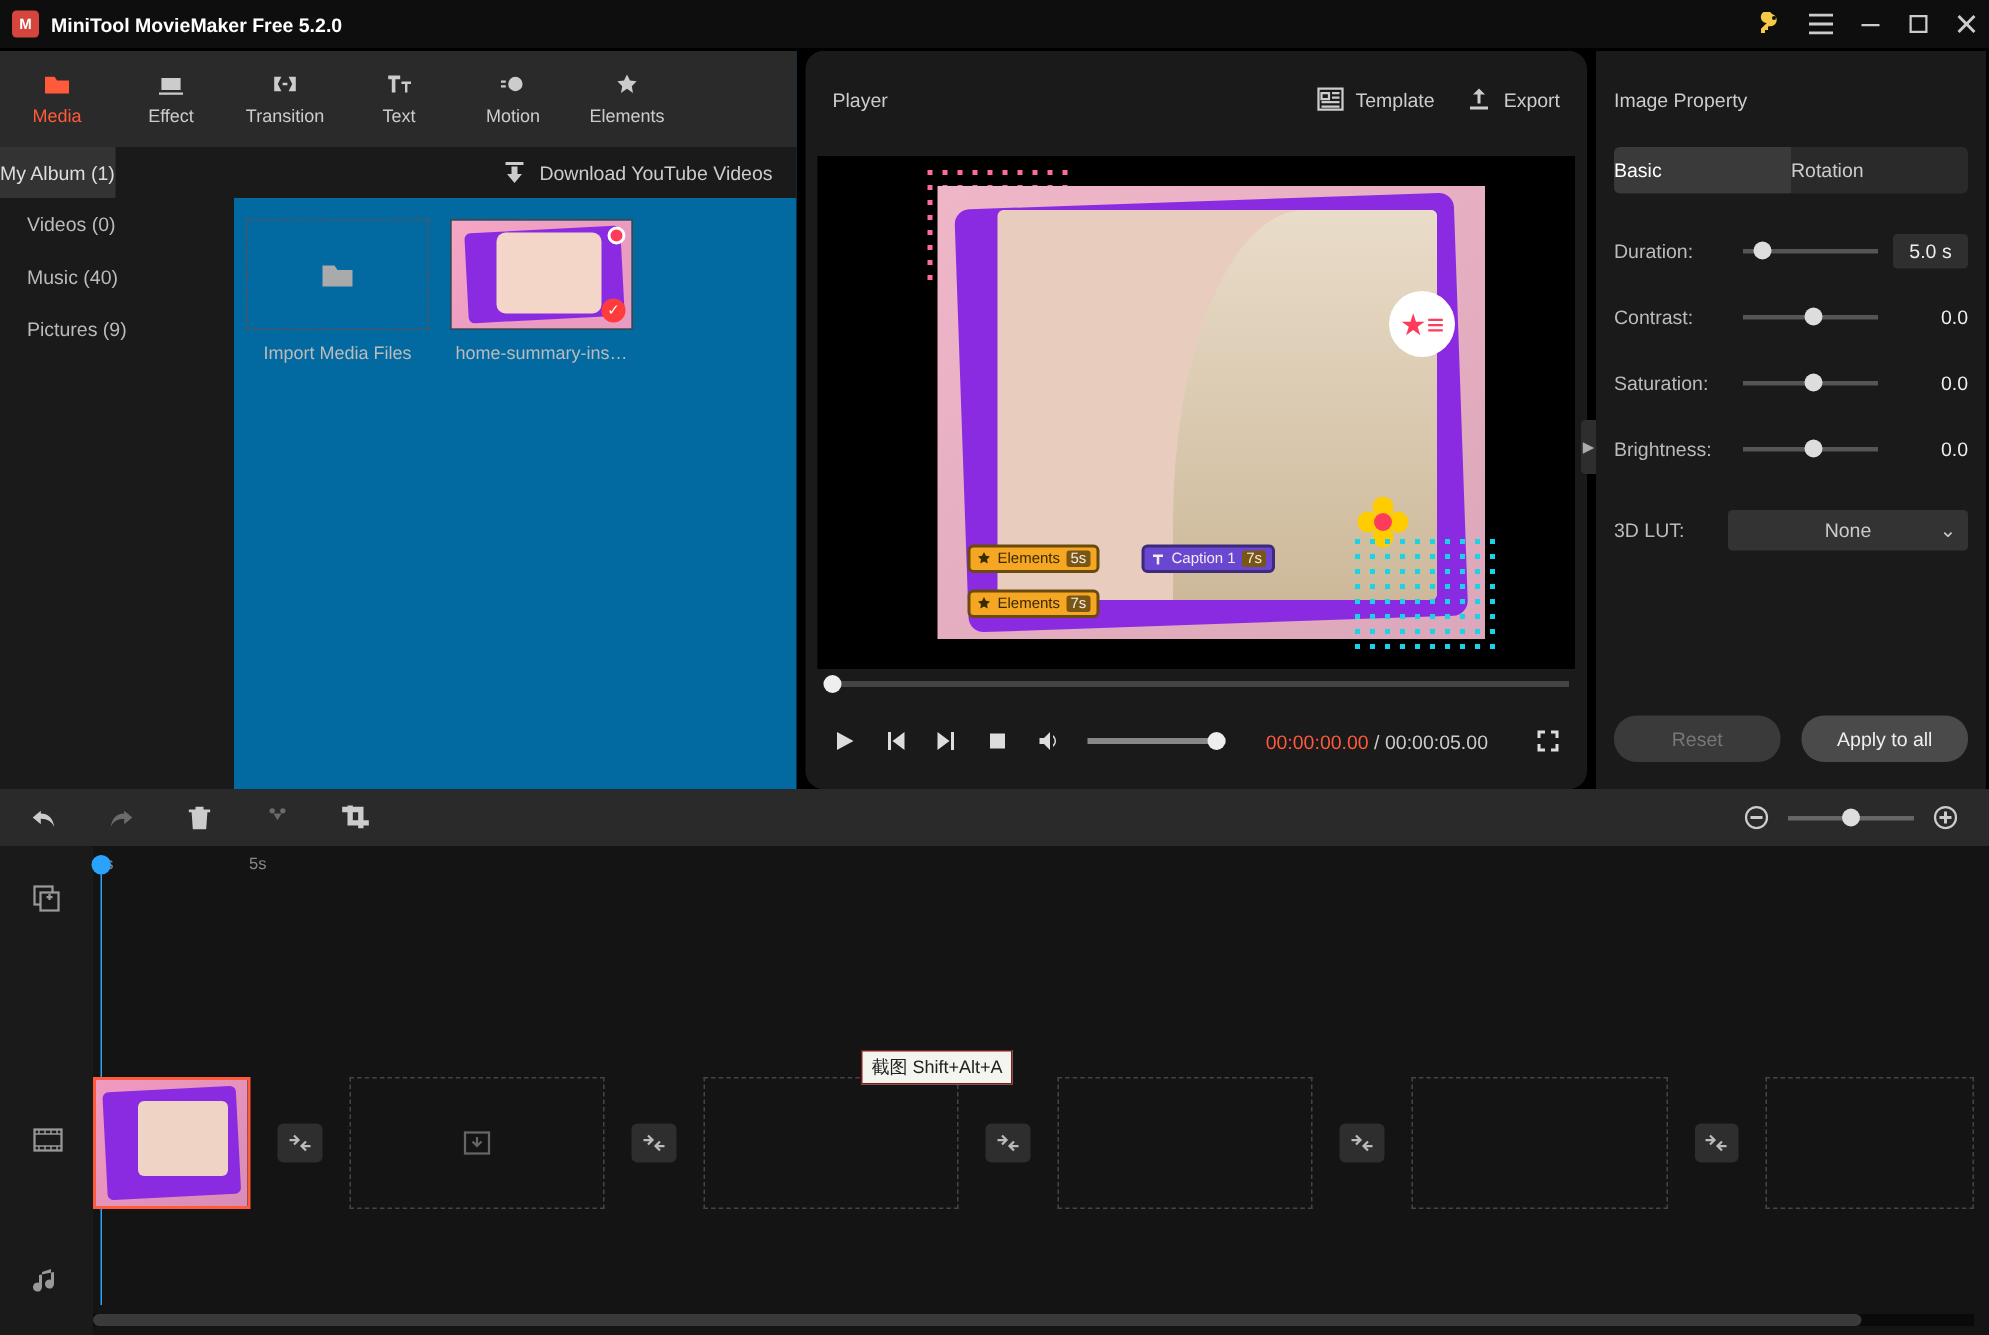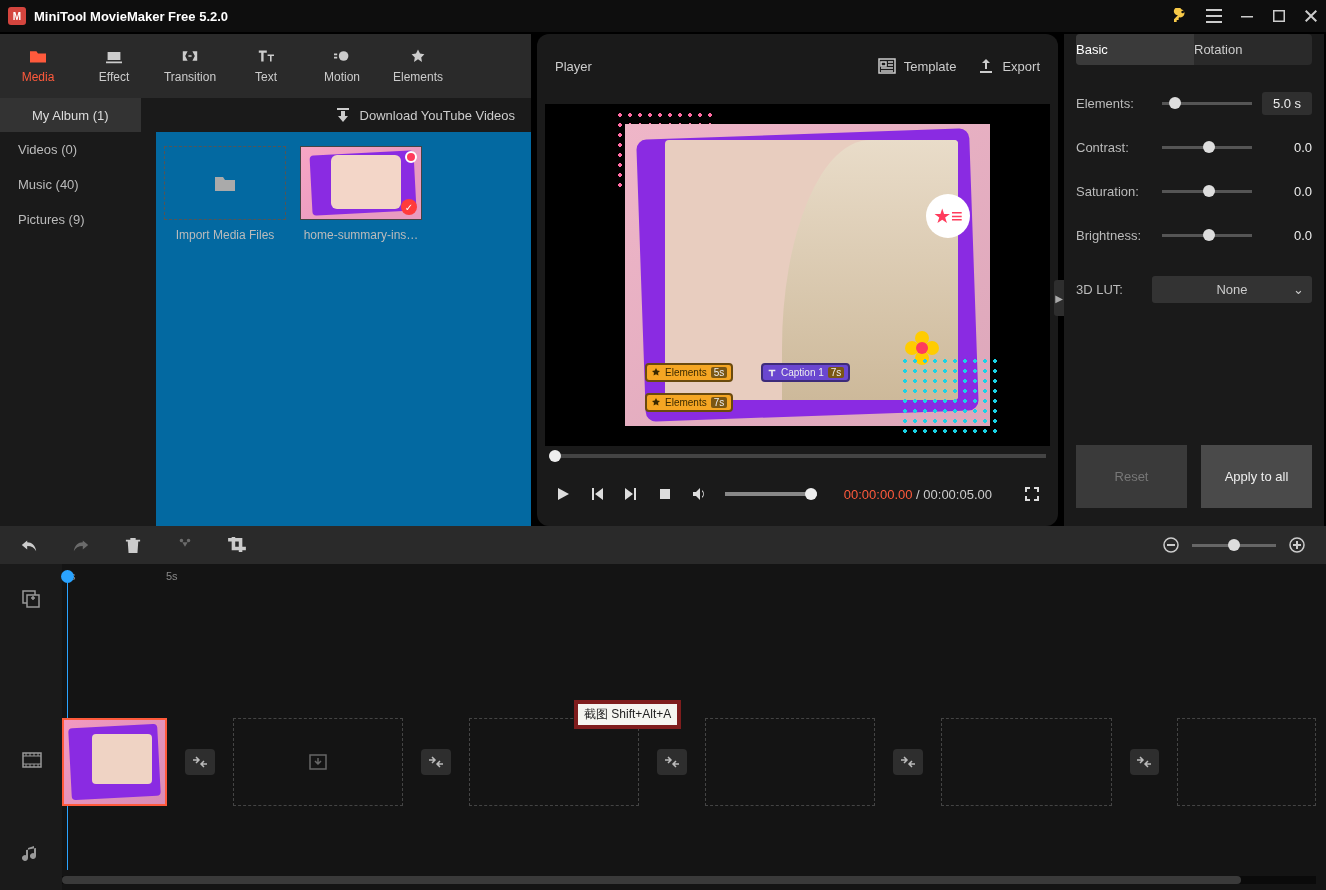--- a/index.html
+++ b/index.html
@@ -11,21 +11,21 @@
 .title-icon { color: #ccc; cursor: pointer; display:flex; align-items:center; }
 .key-icon { color: #f7c948; }
 .main-area { display: flex; height: 494px; gap: 6px; padding: 2px 2px 0 0; }
 .left-panel { width: 531px; display: flex; flex-direction: column; background: #0369a1; }
 .tab-bar { height: 64px; background: #2a2a2a; display: flex; }
 .tab-item { flex:0 0 auto; width: 76px; display: flex; flex-direction: column; align-items: center; justify-content: center; gap: 6px; cursor: pointer; color: #ccc; }
 .tab-item.active { color: #ff5a3c; }
 .tab-item svg { width: 20px; height: 16px; }
 .tab-label { font-size: 12px; }
 .sub-bar { height: 34px; display: flex; align-items: center; background:#1a1a1a; }
-.album-tab { background: #333; padding: 0 32px; height: 100%; display: flex; align-items: center; color: #ddd; cursor: pointer; }
+.album-tab { background: #333; padding: 0 0; height: 100%; display: flex; align-items: center; color: #ddd; cursor: pointer; }
 .sub-spacer { flex: 1; }
 .download-link { display: flex; align-items: flex-start; gap: 8px; padding-right: 16px; color: #ccc; cursor: pointer; }
 .lib-body { display: flex; flex: 1; }
 .sidebar-list { width: 156px; background: #1a1a1a; }
 .side-item { padding: 10px 18px; color: #bbb; cursor: pointer; }
 .media-grid { flex: 1; padding: 14px 8px; display: flex; gap: 14px; align-items:flex-start; }
 .media-card { width: 122px; display:flex; flex-direction:column; align-items:center; gap:8px; }
 .import-box { width: 122px; height: 74px; border: 1px dashed #555; display: flex; align-items: center; justify-content: center; cursor: pointer; }
 .import-box svg { width: 24px; height: 20px; fill: #aaa; }
 .thumb-box { width: 122px; height: 74px; border: 1px solid #444; position: relative; overflow:hidden; cursor:pointer; }
@@ -76,21 +76,21 @@
 .prop-row { display:flex; align-items:center; height:44px; }
 .prop-label { width:76px; color:#bbb; }
 .slider-track { flex:1; height:3px; background:#555; position:relative; margin:0 10px; }
 .slider-knob { position:absolute; top:-5px; width:12px; height:12px; border-radius:50%; background:#ddd; }
 .prop-val { width:50px; text-align:right; color:#eee; }
 .prop-val.box { background:#2f2f2f; border-radius:3px; padding:4px 6px; text-align:center; }
 .select-box { flex:1; background:#333; border-radius:3px; padding:6px 10px; display:flex; align-items:center; justify-content:center; position:relative; cursor:pointer; color:#ccc; }
 .select-box .chev { position:absolute; right:8px; }
 .rp-spacer { flex:1; }
 .rp-footer { display:flex; gap:14px; padding:14px 0 18px 0; }
-.btn { flex:1; padding:24px 0; text-align:center; border-radius:0; cursor:pointer; }
+.btn { flex:1; padding:8px 0; text-align:center; border-radius:15px; cursor:pointer; }
 .btn.reset { background:#3a3a3a; color:#777; }
 .btn.apply { background:#4a4a4a; color:#eee; }
 
 .tl-toolbar { height:38px; background:#2a2a2a; display:flex; align-items:center; padding:0 20px; gap:34px; }
 .tl-toolbar .right { margin-left:auto; display:flex; align-items:center; gap:12px; }
 .tl-btn { cursor:pointer; color:#ccc; display:flex; }
 .tl-btn svg { width:18px; height:16px; fill:currentColor; }
 .zoom-track { width:84px; height:3px; background:#666; position:relative; }
 .zoom-knob { position:absolute; left:36px; top:-5px; width:12px; height:12px; border-radius:50%; background:#ddd; }
 .timeline { background:#141414; height:326px; position:relative; }
@@ -100,21 +100,21 @@
 .ruler-label { position:absolute; top:6px; font-size:11px; color:#888; }
 .playhead { position:absolute; left:67px; top:6px; bottom:20px; width:1px; background:#2aa3ff; }
 .playhead::before { content:""; position:absolute; top:0; left:-6px; width:13px; height:13px; border-radius:50%; background:#2aa3ff; }
 .track-video { position:absolute; left:62px; right:10px; top:152px; height:92px; display:flex; align-items:center; gap:18px; }
 .clip-filled { width:106px; height:88px; border:2px solid #ff5a3c; position:relative; overflow:hidden; }
 .clip-filled .cf-bg { position:absolute; inset:0; background:linear-gradient(135deg,#f29ac0,#d88cb6); }
 .clip-filled .cf-purple { position:absolute; inset:6px; background:#8a2be2; transform:rotate(-3deg); border-radius:4px; }
 .clip-filled .cf-face { position:absolute; left:28px; top:14px; width:60px; height:50px; background:#efd3c4; border-radius:4px; }
 .trans-btn { width:30px; height:26px; background:#2e2e2e; border-radius:4px; display:flex; align-items:center; justify-content:center; cursor:pointer; color:#bbb; }
 .clip-empty { width:172px; height:88px; border:1px dashed #444; display:flex; align-items:center; justify-content:center; cursor:pointer; color:#666; }
-.tooltip { position:absolute; left:574px; top:700px; background:#f5f5f0; color:#222; border:4px solid #7f1d1d; padding:2px 6px; font-size:12px; }
+.tooltip { position:absolute; left:574px; top:700px; background:#f5f5f0; color:#222; border:1px solid #7f1d1d; padding:2px 6px; font-size:12px; }
 .h-scroll { position:absolute; left:62px; right:10px; bottom:6px; height:8px; background:#0a0a0a; }
 .h-scroll-thumb { position:absolute; left:0; width:94%; top:0; bottom:0; background:#3a3a3a; border-radius:4px; }
 svg { fill: currentColor; }
 </style>
 </head>
 <body>
 
 <div class="title-bar">
   <div class="logo">M</div>
   <div class="title-text">MiniTool MovieMaker Free 5.2.0</div>
@@ -328,26 +328,29 @@
             <svg viewBox="0 0 16 16">
               <path d="M1 1h5v2H3v3H1zM10 1h5v5h-2V3h-3zM1 10h2v3h3v2H1zM13 10h2v5h-5v-2h3z"></path>
             </svg>
           </span>
       </div>
     </div>
   </div>
 
   <div class="right-panel">
     <div class="collapse-tab">▶</div>
+    <div class="rp-header">
+        <span>Image Property</span>
+      </div>
     <div class="segmented">
       <div class="seg-btn active">Basic</div>
       <div class="seg-btn">Rotation</div>
     </div>
     <div class="prop-row">
-      <span class="prop-label">Elements:</span>
+      <span class="prop-label">Duration:</span>
       <div class="slider-track">
           <div class="slider-knob" style="left:8%;"></div>
         </div>
       <span class="prop-val box">5.0 s</span>
     </div>
     <div class="prop-row">
       <span class="prop-label">Contrast:</span>
       <div class="slider-track">
           <div class="slider-knob" style="left:46%;"></div>
         </div>

